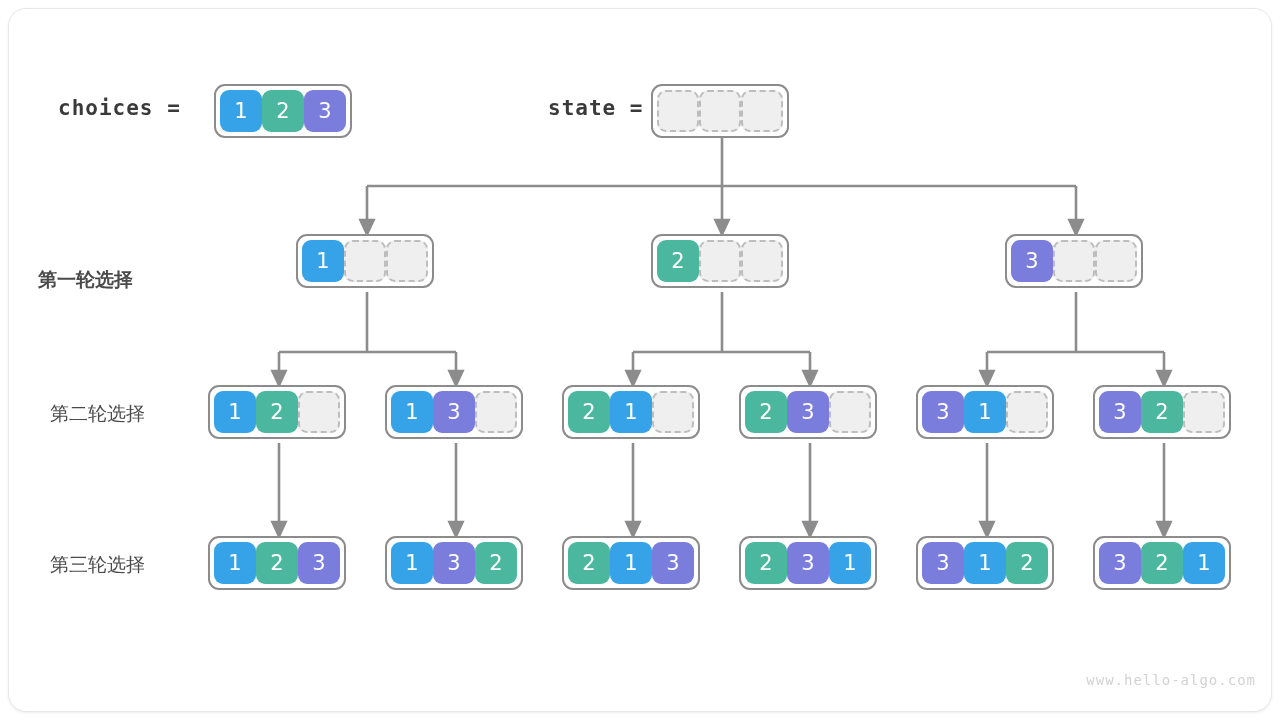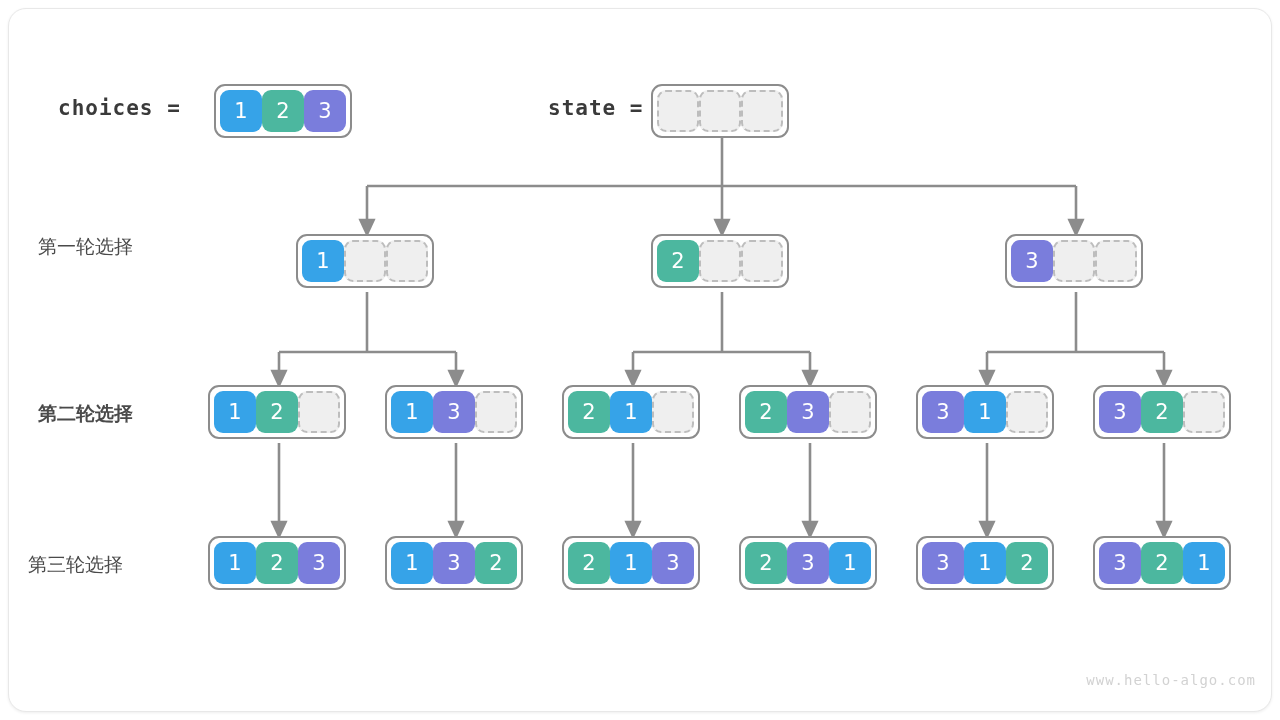--- a/index.html
+++ b/index.html
@@ -153,23 +153,23 @@
       <div class="cell c3">3</div>
     </div>
 
   <div class="hdr-label" style="left:548px; top:96px;">state =</div>
   <div class="node" style="left:651px; top:84px;">
       <div class="cell empty"></div>
       <div class="cell empty"></div>
       <div class="cell empty"></div>
     </div>
 
-  <div class="round-label" style="left:38px; top:234px;">第一轮选择</div>
-  <div class="round-label" style="left:38px; top:401px;font-weight:bold;">第二轮选择</div>
-  <div class="round-label" style="left:28px; top:552px;">第三轮选择</div>
+  <div class="round-label" style="left:38px; top:267px;font-weight:bold;">第一轮选择</div>
+  <div class="round-label" style="left:50px; top:401px;">第二轮选择</div>
+  <div class="round-label" style="left:50px; top:552px;">第三轮选择</div>
 
   <div id="node-layer">
       <div class="node" style="left: 296px; top: 234px;">
         <div class="cell c1">1</div>
         <div class="cell empty"></div>
         <div class="cell empty"></div>
       </div>
       <div class="node" style="left: 651px; top: 234px;">
         <div class="cell c2">2</div>
         <div class="cell empty"></div>

